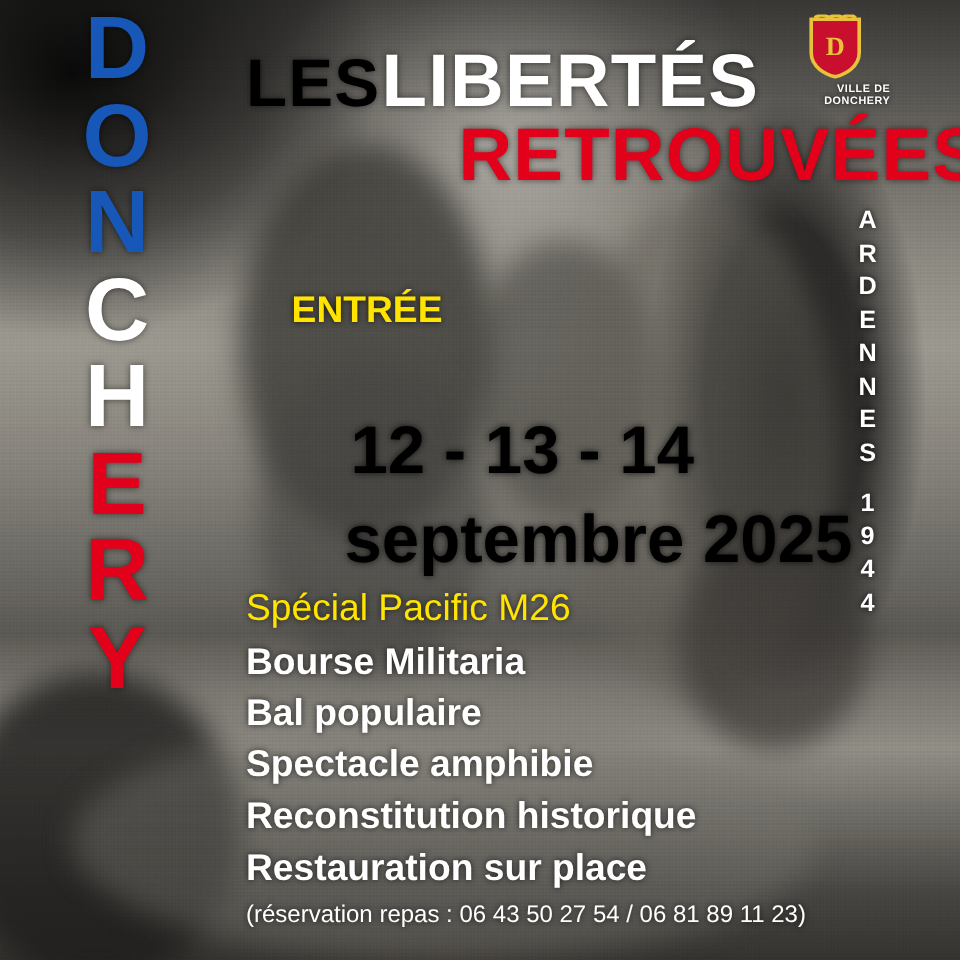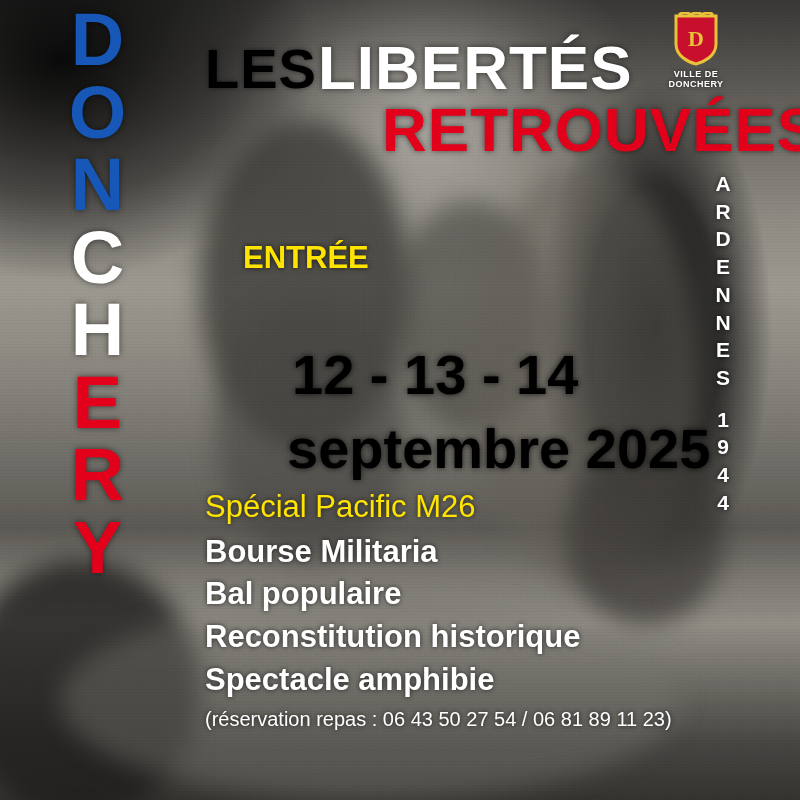--- a/index.html
+++ b/index.html
@@ -140,20 +140,21 @@
     margin: 0 auto;
     display: block;
   }
   .crest-caption {
     margin-top: 3px;
     font-size: 9px;
     font-weight: 700;
     color: #ffffff;
     letter-spacing: 0.5px;
     text-shadow: 0 0 4px rgba(0,0,0,0.8);
+    text-align: right;
   }
 
   
   .ardennes {
     position: absolute;
     right: 60px;
     top: 170px;
     width: 34px;
     display: flex;
     flex-direction: column;
@@ -284,18 +285,19 @@
 
   <div class="dates">
     <div>12 - 13 - 14</div>
     <div class="line2">septembre 2025</div>
   </div>
 
   <div class="program">
     <div class="prog-special">Spécial Pacific M26</div>
     <div class="prog-item">Bourse Militaria</div>
     <div class="prog-item">Bal populaire</div>
+    <div class="prog-item">Spectacle amphibie</div>
     <div class="prog-item">Reconstitution historique</div>
-    <div class="prog-item">Spectacle amphibie</div>
+    <div class="prog-item">Restauration sur place</div>
     <div class="prog-note">(réservation repas : 06 43 50 27 54 / 06 81 89 11 23)</div>
   </div>
 
 </div>
 
 </body></html>

